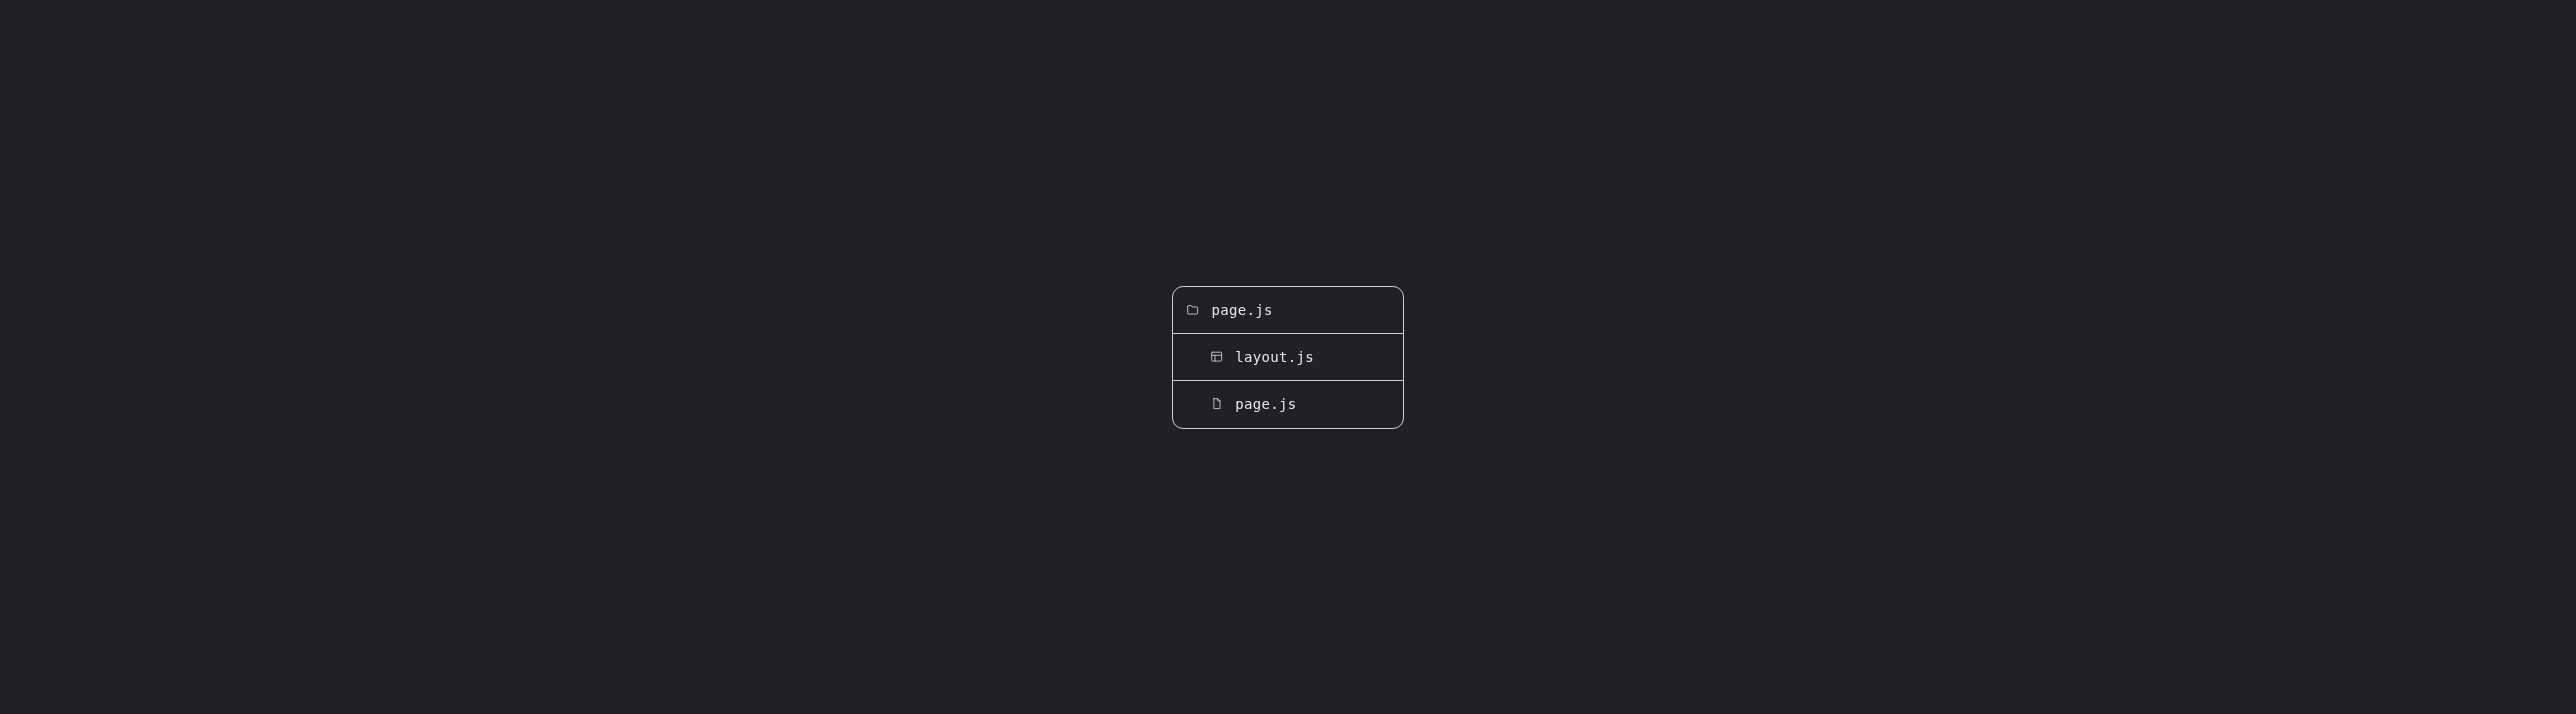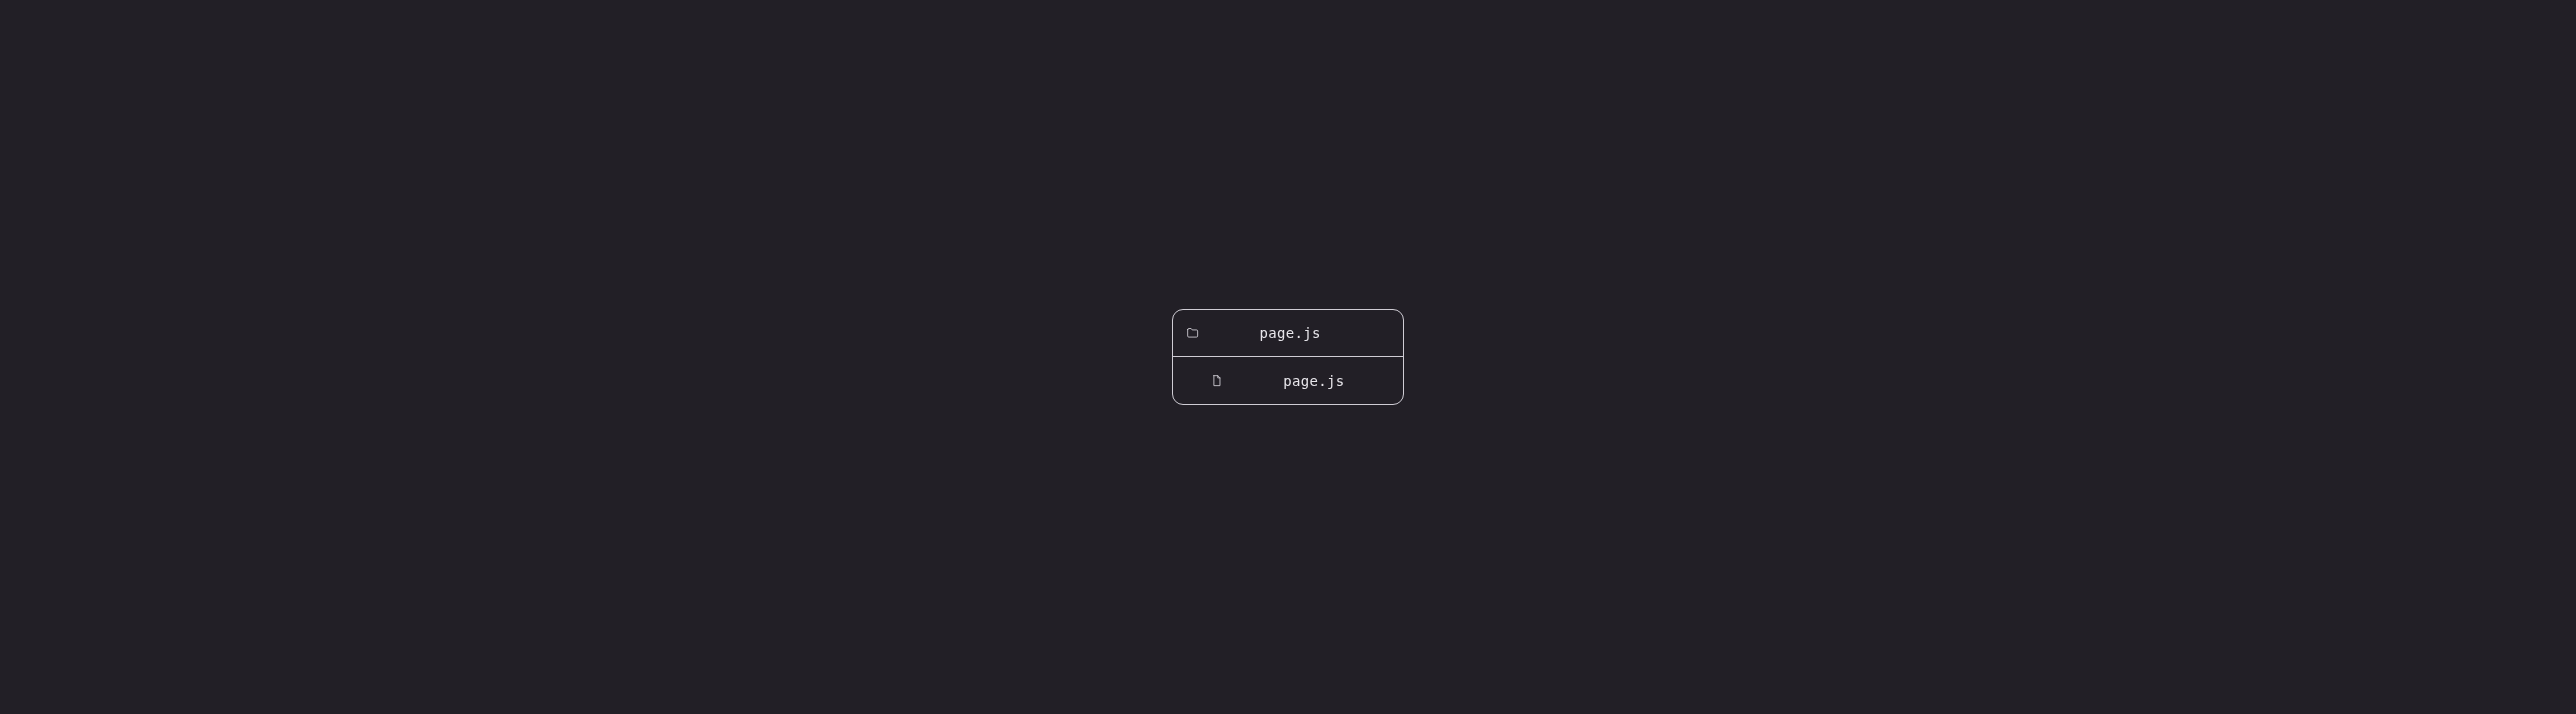--- a/index.html
+++ b/index.html
@@ -32,21 +32,21 @@
   .icon {
     width: 13.3px;
     height: 13.3px;
     flex: 0 0 13.3px;
     display: inline-flex;
     align-items: center;
     justify-content: center;
     color: #cfccd4;
   }
   .icon svg { width: 100%; height: 100%; display: block; }
-  .label { flex: 1 1 auto; letter-spacing: 0.3px; margin-left: 48px; }
+  .label { flex: 1 1 auto; letter-spacing: 0.3px; }
   .dot {
     width: 9px;
     height: 9px;
     border-radius: 50%;
     background: #6a68a5;
     flex: 0 0 9px;
   }
 </style>
 </head>
 <body>
@@ -55,20 +55,30 @@
 
   <div class="row">
     <span class="icon">
       <svg viewBox="0 0 24 24" fill="none" stroke="currentColor" stroke-width="1.6" stroke-linecap="round" stroke-linejoin="round">
         <path d="M3 6.5a2 2 0 0 1 2-2h4.2l2 2.6H19a2 2 0 0 1 2 2V18a2 2 0 0 1-2 2H5a2 2 0 0 1-2-2V6.5z"></path>
       </svg>
     </span>
     <span class="label">page.js</span>
   </div>
 
+  <div class="row indent">
+    <span class="icon">
+      <svg viewBox="0 0 24 24" fill="none" stroke="currentColor" stroke-width="1.6" stroke-linecap="round" stroke-linejoin="round">
+        <rect x="3" y="4" width="18" height="16" rx="1.5"></rect>
+        <line x1="3" y1="9.5" x2="21" y2="9.5"></line>
+        <line x1="9" y1="9.5" x2="9" y2="20"></line>
+      </svg>
+    </span>
+    <span class="label">layout.js</span>
+  </div>
 
 
   <div class="row indent">
     <span class="icon">
       <svg viewBox="0 0 24 24" fill="none" stroke="currentColor" stroke-width="1.6" stroke-linecap="round" stroke-linejoin="round">
         <path d="M7 3h7l4 4v14a0 0 0 0 1 0 0H7a0 0 0 0 1 0 0V3z"></path>
         <path d="M14 3v4h4"></path>
       </svg>
     </span>
     <span class="label">page.js</span>

